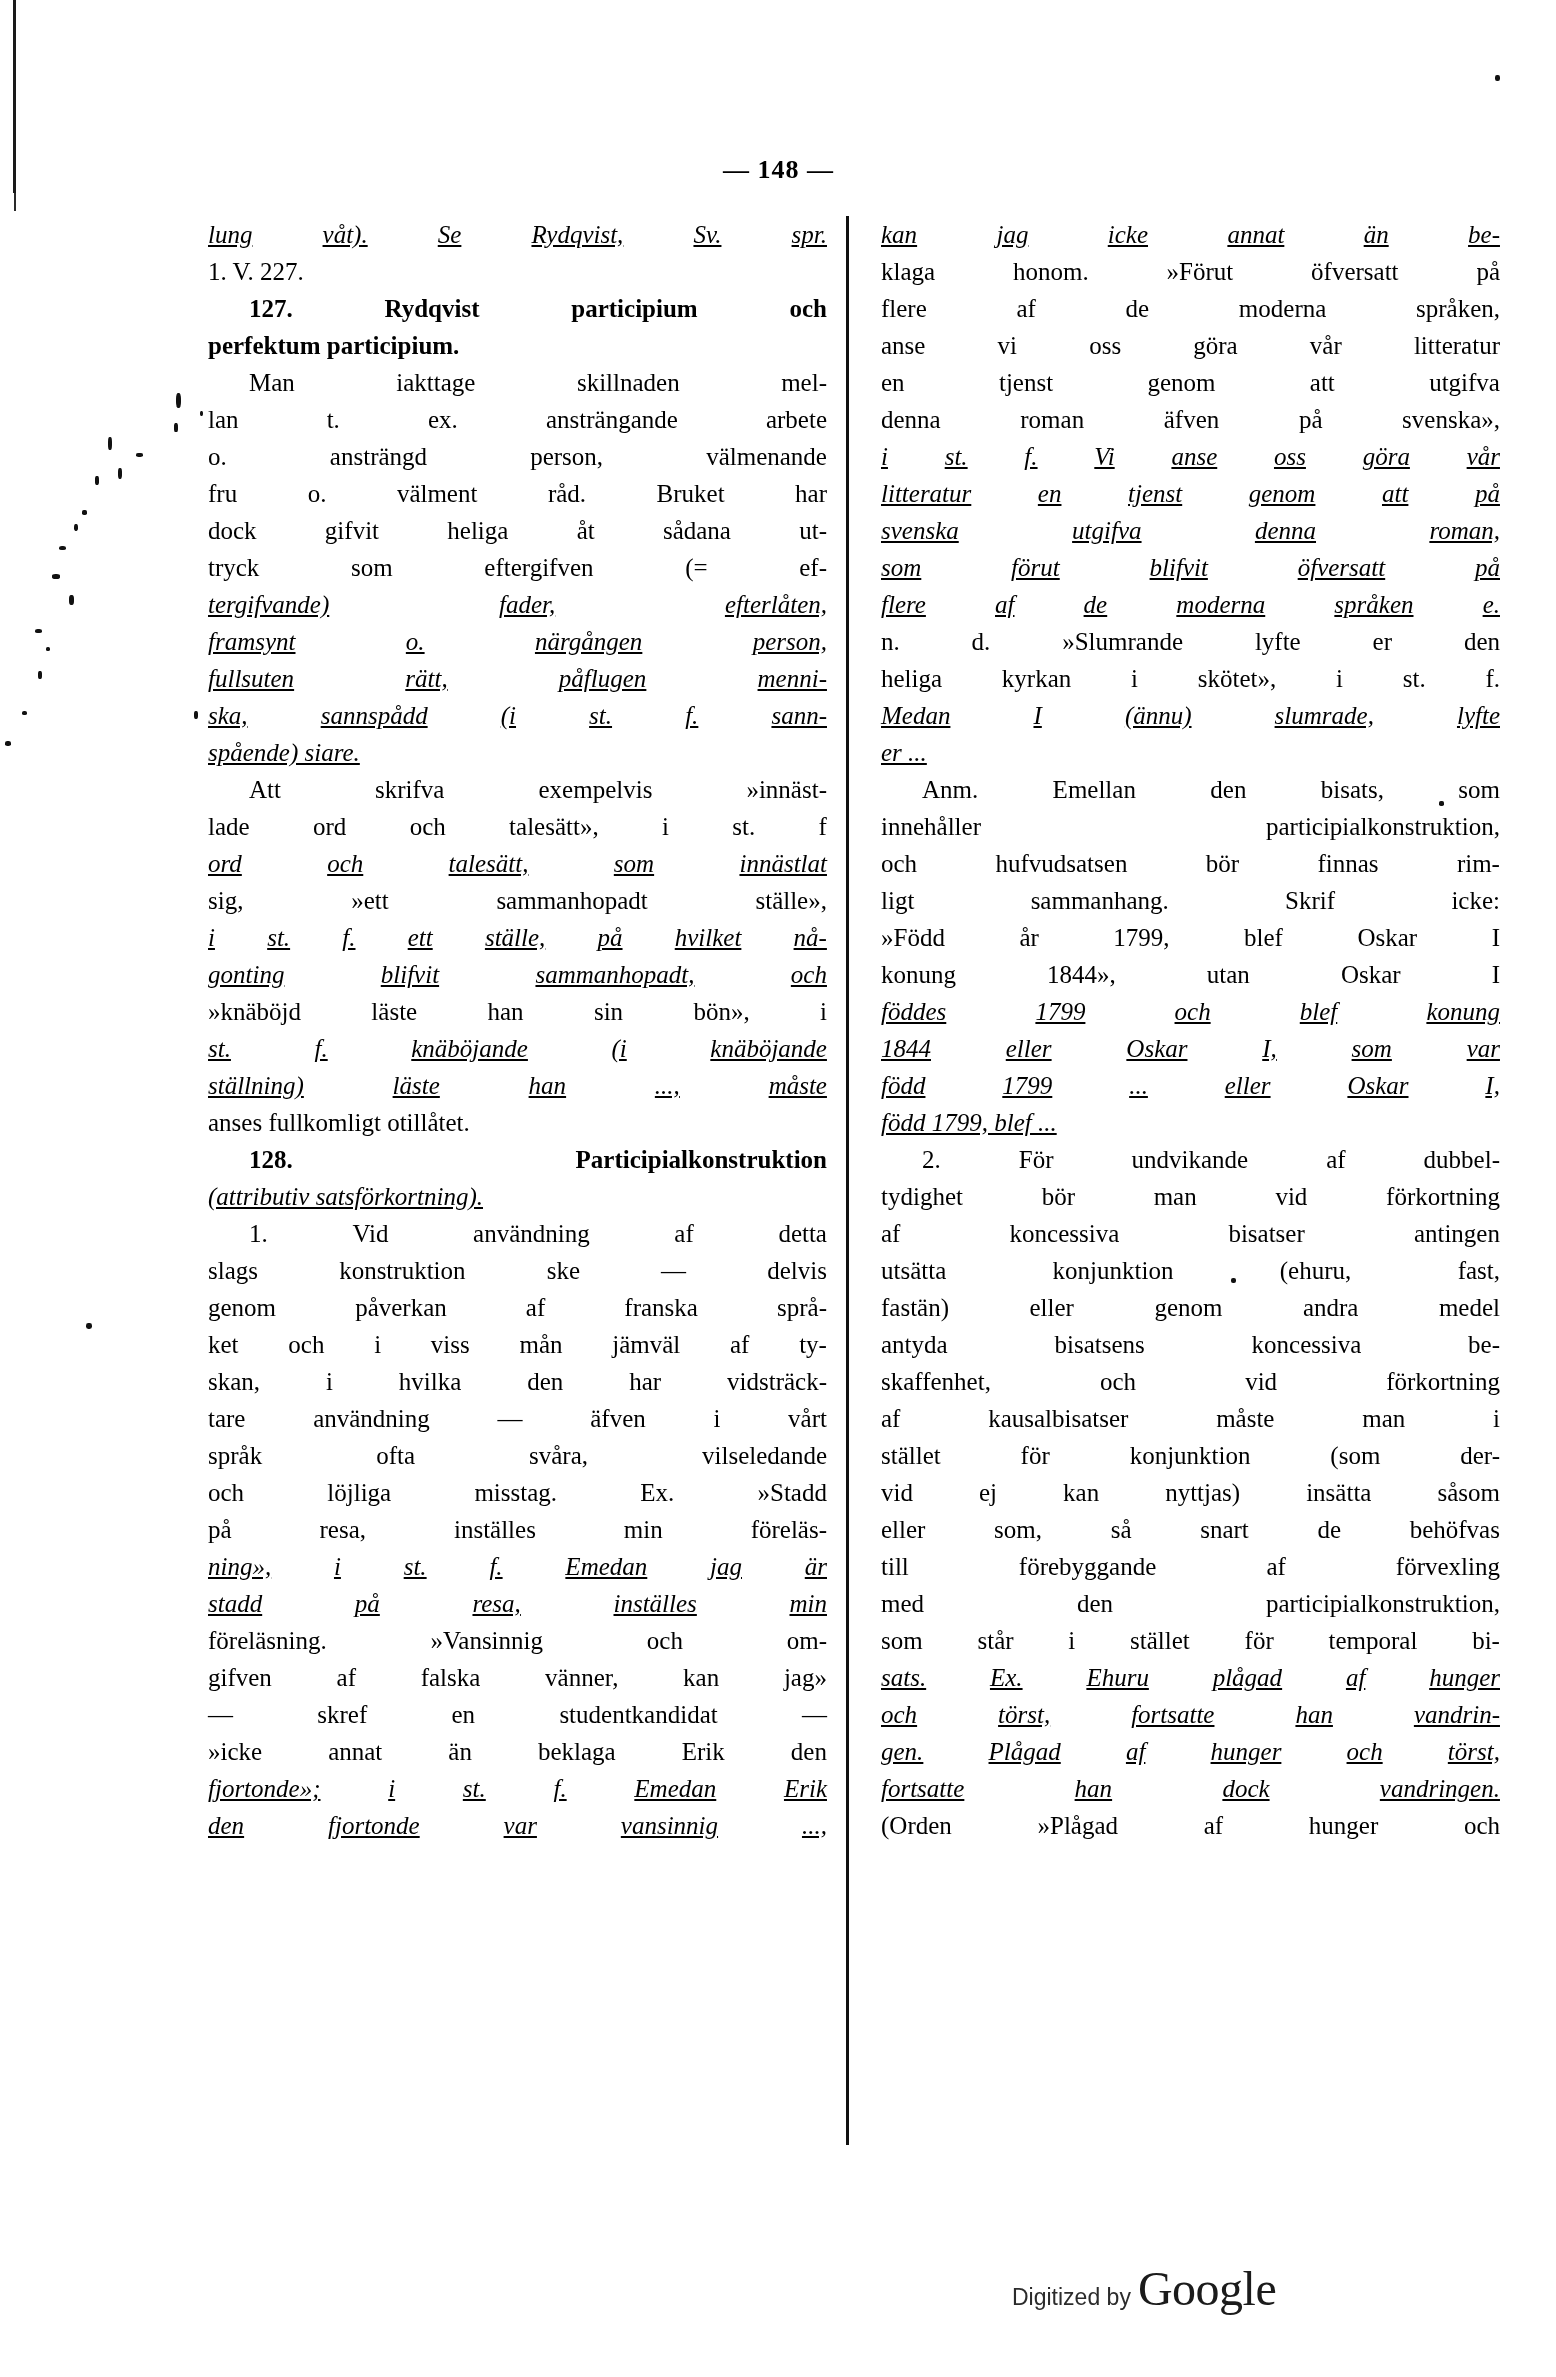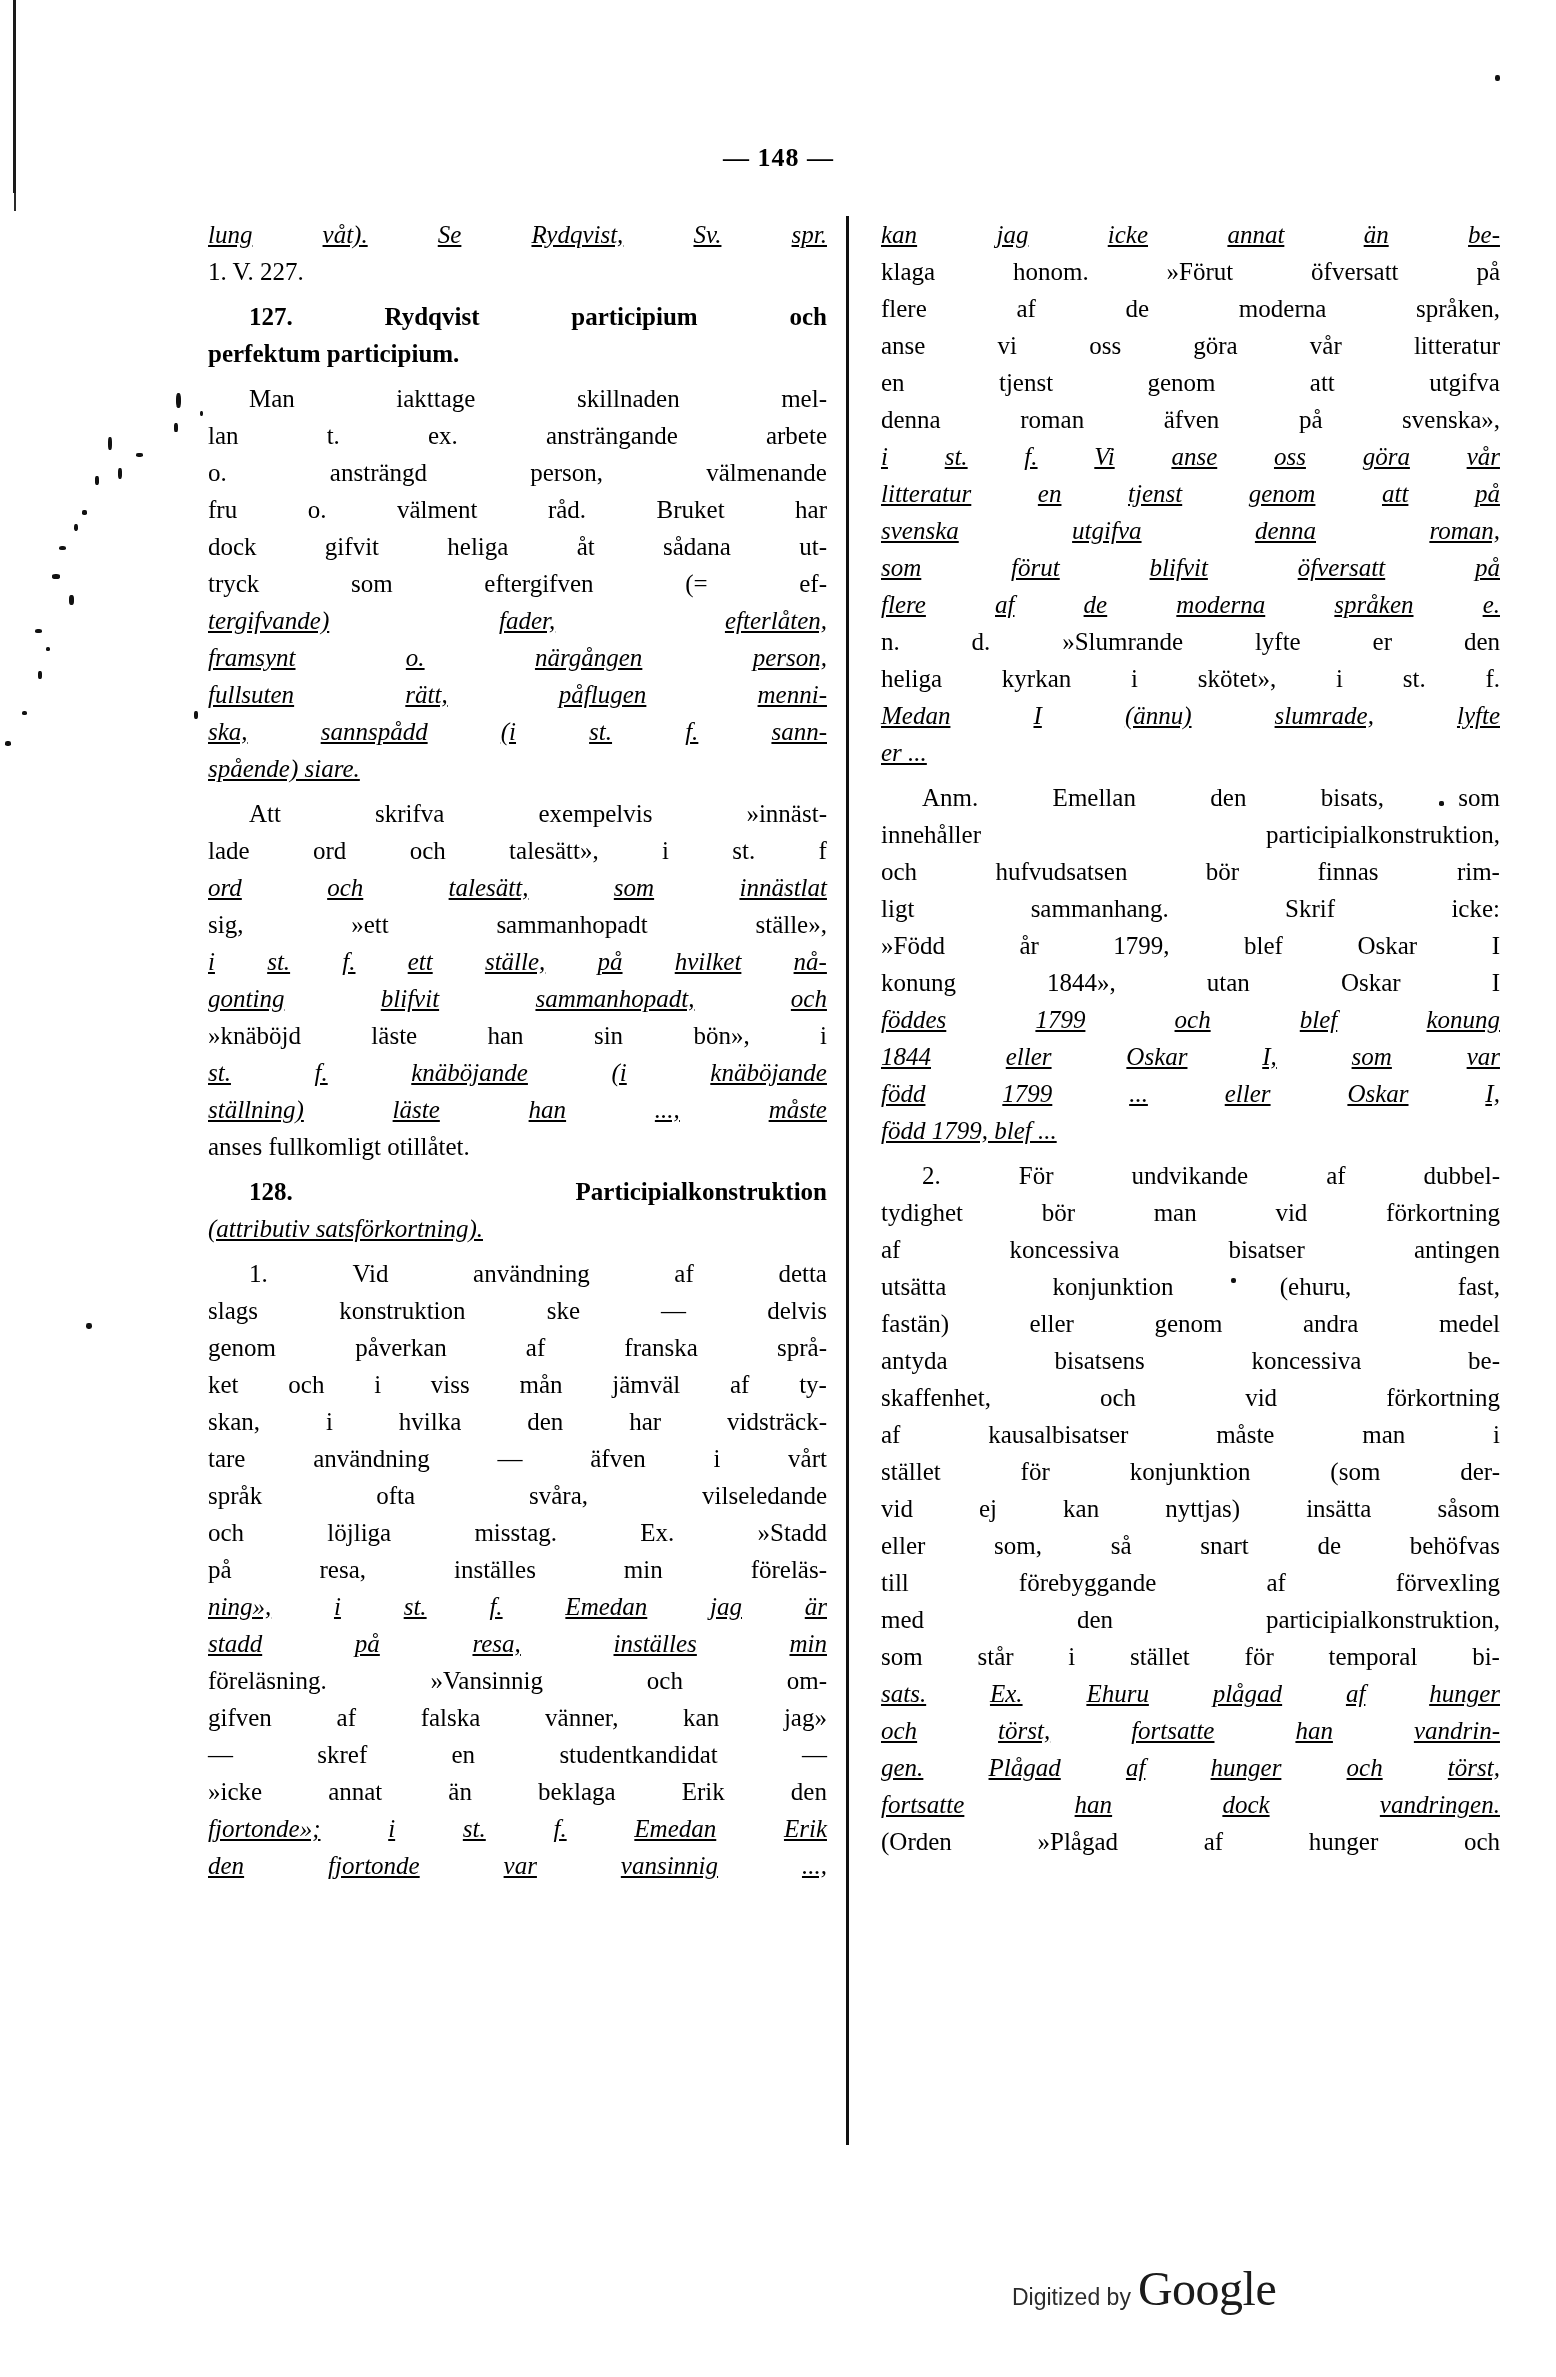--- a/index.html
+++ b/index.html
@@ -40,21 +40,21 @@
   }
   .speck {
     position: absolute;
     background: #111;
     border-radius: 40%;
   }
 
   
   .folio {
     position: absolute;
-    top: 143px;
+    top: 155px;
     left: 0;
     width: 1557px;
     text-align: center;
     font-size: 26px;
     font-weight: 700;
     letter-spacing: 1px;
     font-family: "Liberation Serif", "DejaVu Serif", serif;
   }
 
   
@@ -90,21 +90,21 @@
   
   .ln.j {
     display: flex;
     justify-content: space-between;
     white-space: pre;
   }
   .ln.j > span { white-space: pre; }
 
   .ital { font-style: italic; text-decoration: underline; }
   .bold { font-weight: 700; }
-  .ind  { padding-left: 41px; margin-top: 8px; }
+  .ind  { padding-left: 41px; }
 
   
   .watermark {
     position: absolute;
     left: 1012px;
     top: 2261px;
     font-size: 0;
     white-space: nowrap;
   }
   .watermark .wm-pre {

